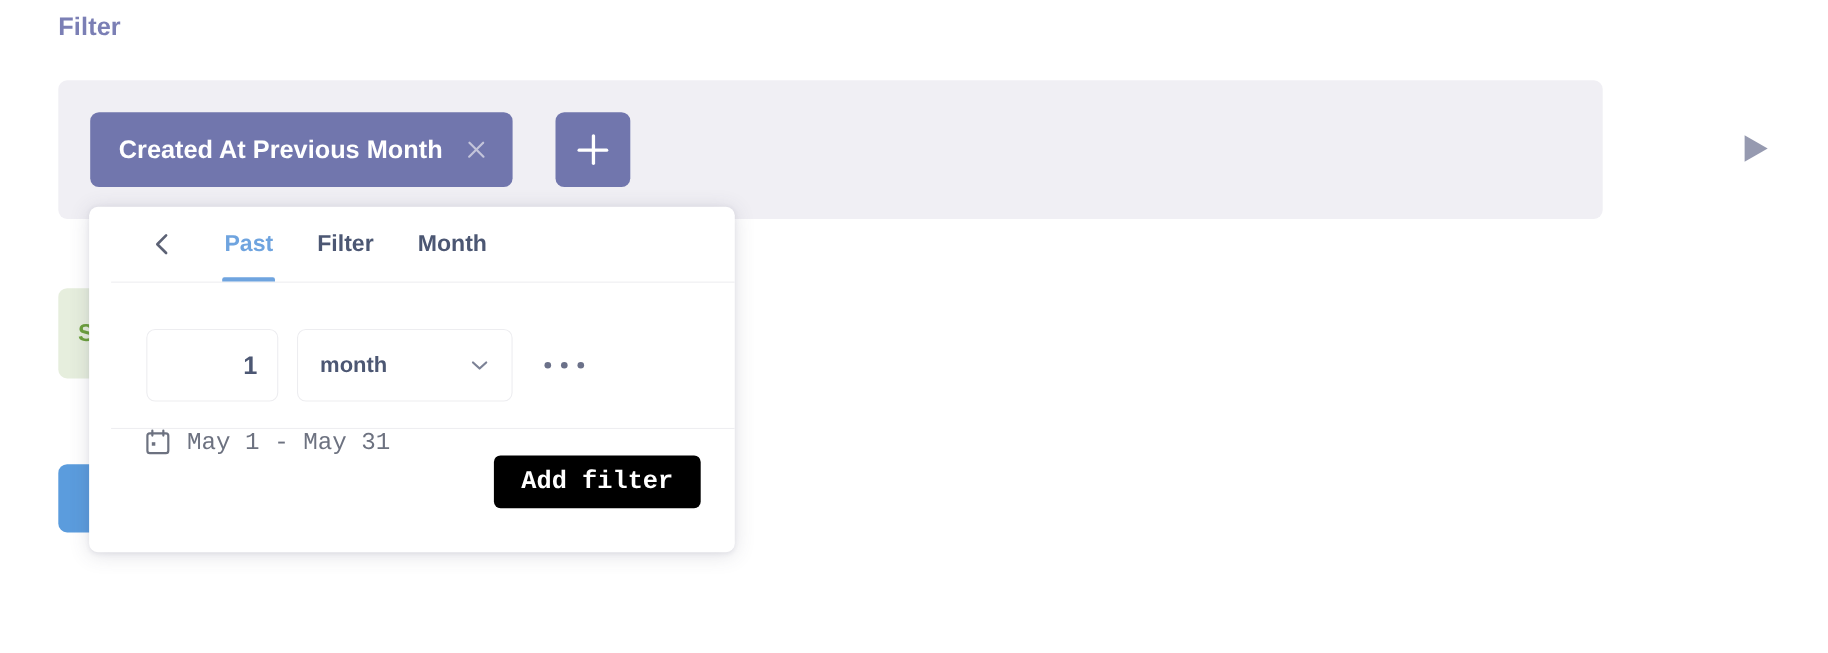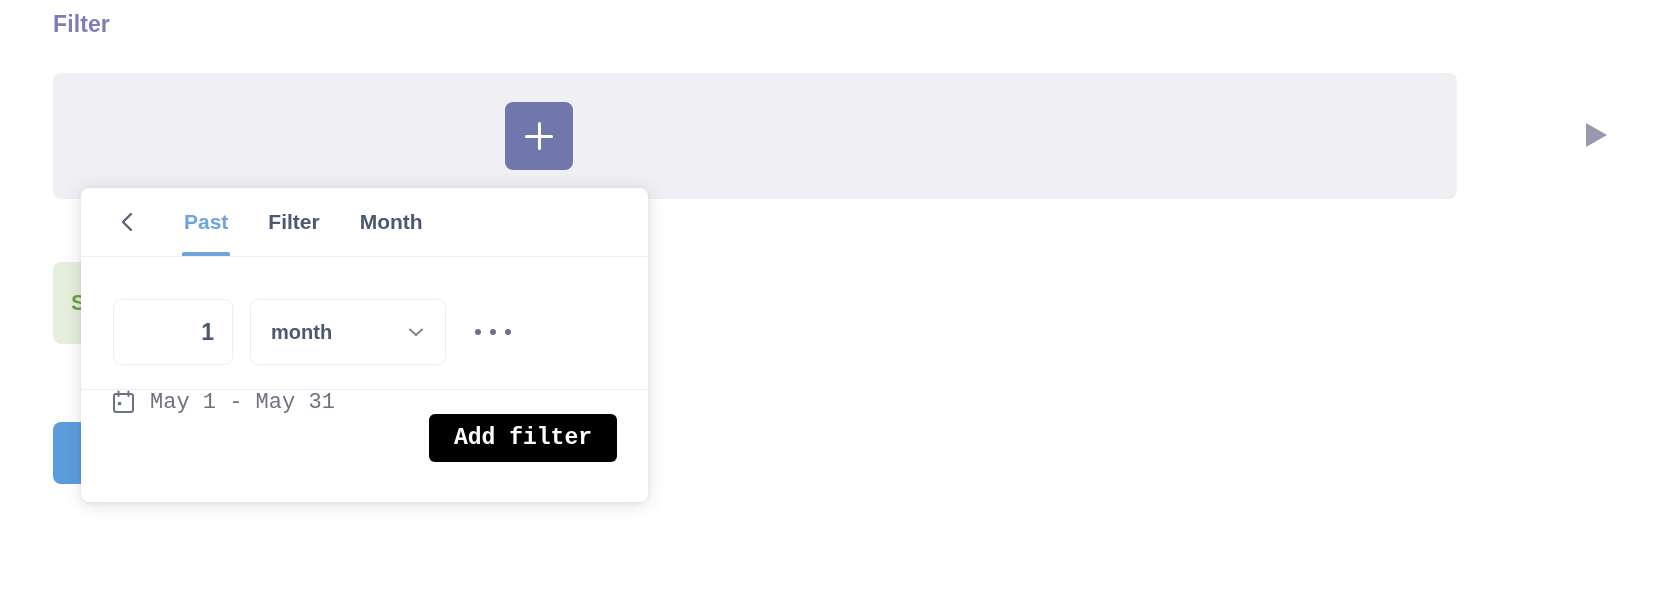--- a/index.html
+++ b/index.html
@@ -149,20 +149,21 @@
   .popup {
     position: absolute;
     left: 81px;
     top: 188px;
     width: 567px;
     height: 314px;
     background: #ffffff;
     border-radius: 8px;
     box-shadow: 0 2px 18px rgba(70, 70, 100, 0.17), 0 1px 4px rgba(70,70,100,0.08);
     overflow: hidden;
+    padding-left: 20px;
   }
 
   .popup-tabs {
     position: relative;
     height: 68px;
     border-bottom: 1px solid #eeeef1;
     display: flex;
     align-items: center;
   }
   .back-chevron {
@@ -297,20 +298,24 @@
     white-space: nowrap;
   }
 </style>
 </head>
 <body>
 
 <div class="filter-heading">Filter</div>
 
 <div class="filter-bar">
 
+  <div class="chip">
+    <span class="chip-label">Created At Previous Month</span>
+    <span class="chip-close"></span>
+  </div>
 
   <div class="add-chip">
     
   </div>
 
 </div>
 
 <div class="run-arrow"></div>
 
 <div class="green-card">

